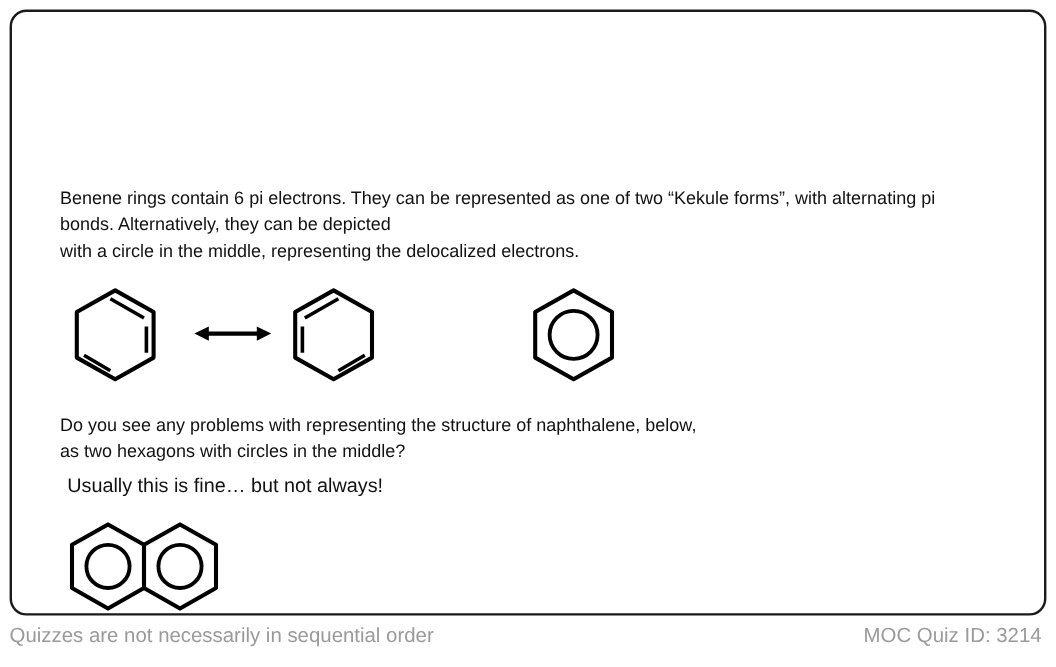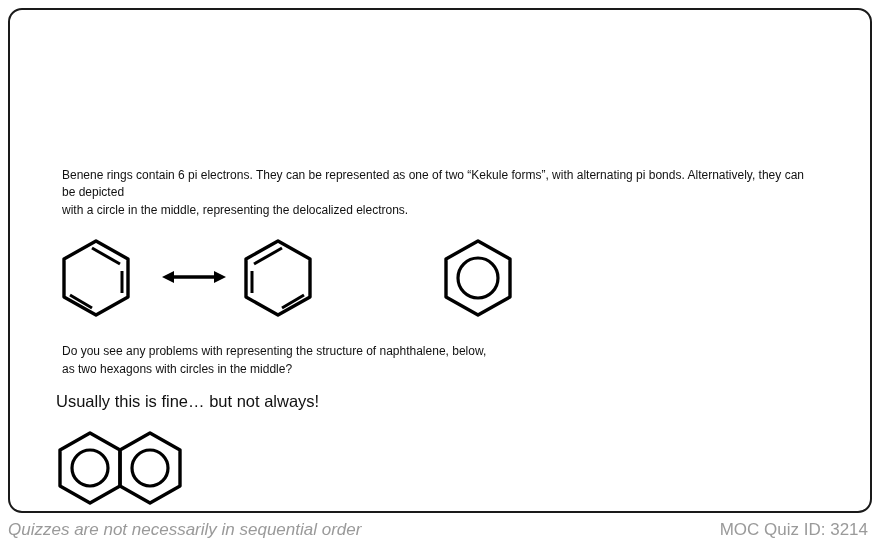--- a/index.html
+++ b/index.html
@@ -26,24 +26,24 @@
     border-radius: 14px;
     background: #ffffff;
   }
   #content {
     position: absolute;
     left: 40px;
     top: 145px;
     width: 780px;
   }
   .para {
-    font-size: 12px;
+    font-size: 15px;
     line-height: 1.45;
     color: #111111;
-    margin: 12px;
+    margin: 0;
     white-space: pre-line;
   }
   #intro-paragraph { width: 745px; }
   .row-structures {
     position: relative;
     height: 100px;
     margin-top: 16px;
   }
   .struct {
     position: absolute;
@@ -73,21 +73,20 @@
     left: 8px;
     top: 520px;
     width: 864px;
     display: flex;
     justify-content: space-between;
     align-items: center;
     color: #9a9a9a;
     font-size: 17px;
   }
   #footer-note {
-    font-style: italic;
   }
   #footer-quiz-id {
     padding-right: 4px;
     text-align: right;
   }
   svg { display: block; }
 </style>
 </head>
 <body>
 

